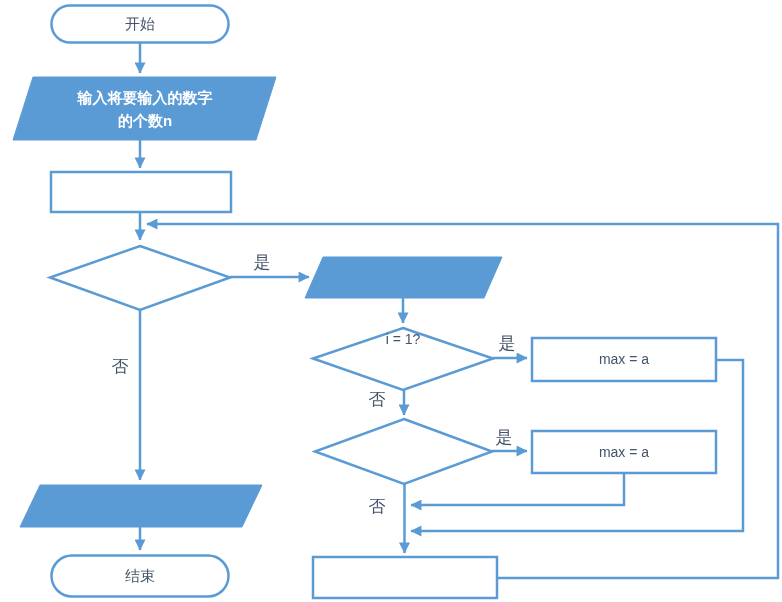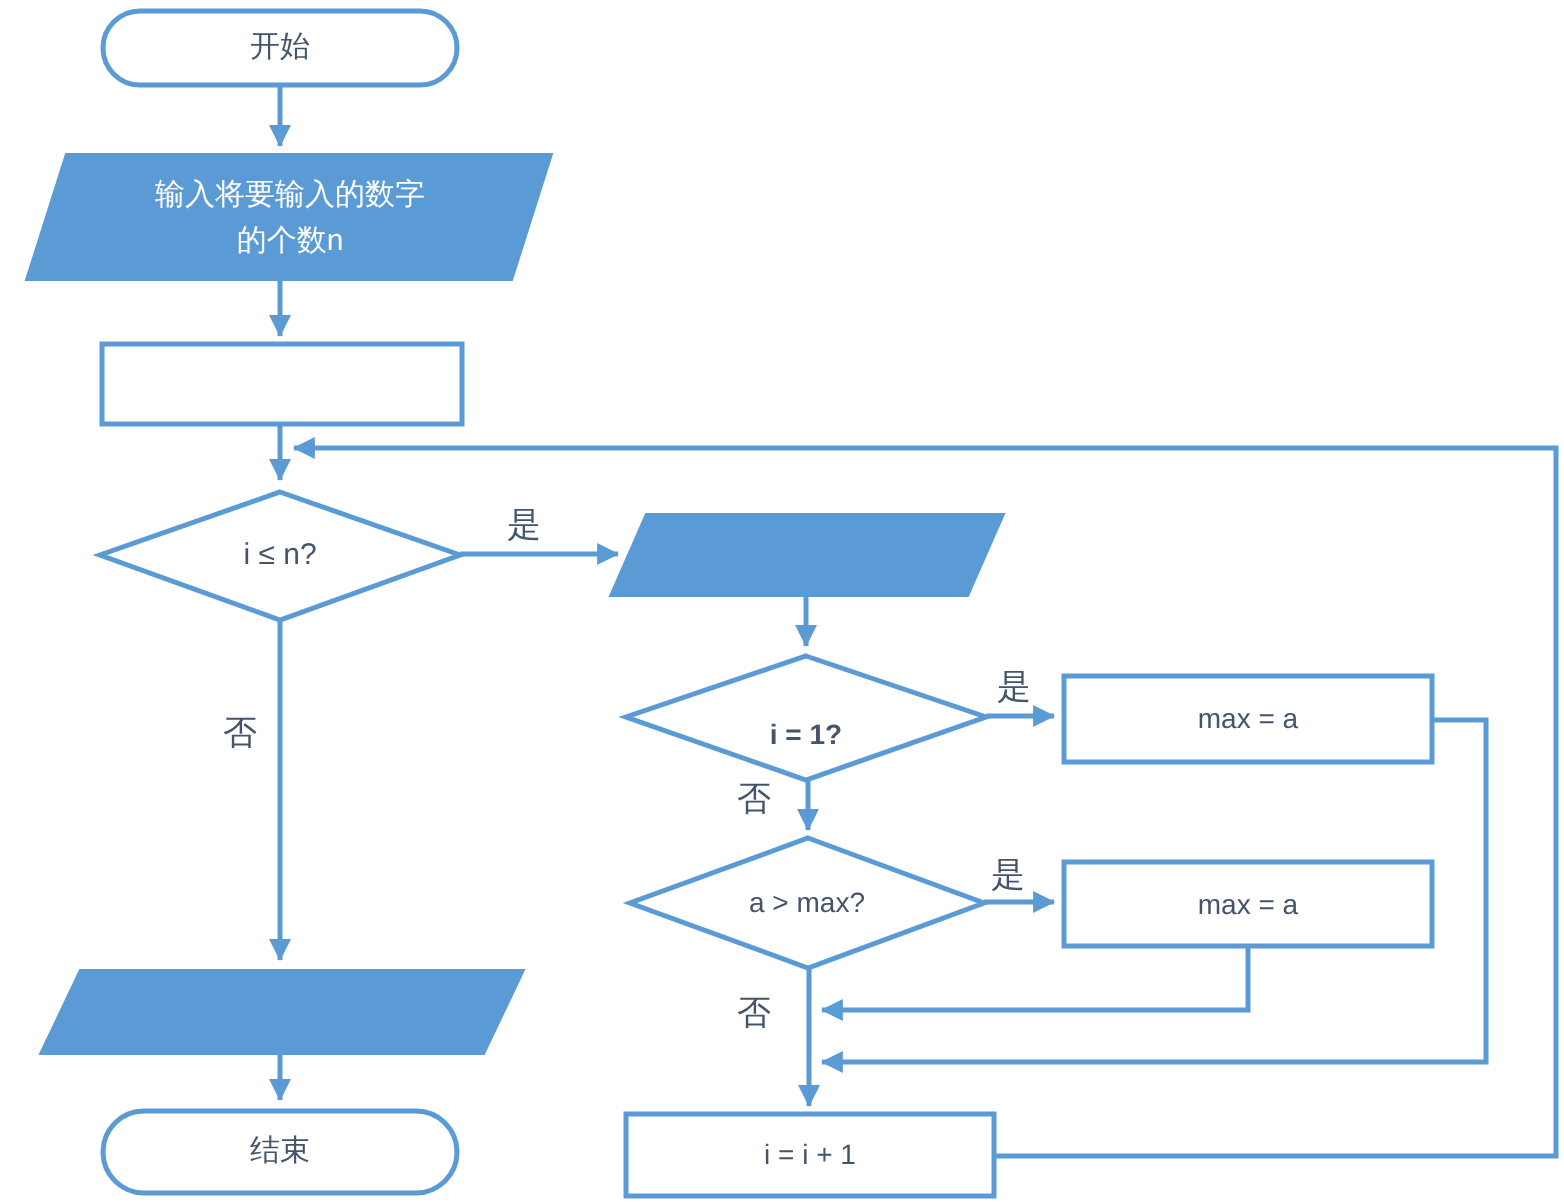--- a/index.html
+++ b/index.html
@@ -18,21 +18,21 @@
     display: flex;
     align-items: center;
     justify-content: center;
     text-align: center;
     color: #44546A;
     font-size: 14px;
     line-height: 1.5;
     pointer-events: none;
   }
   .label.cn { font-size: 15px; }
-  .label.light { color: #ffffff; font-weight: normal; }
+  .label.light { color: #ffffff; font-weight: bold; }
   .label.edge { font-size: 17px; }
   .label.wrap { line-height: 1.55; }
 </style>
 </head>
 <body>
 
 <div class="canvas">
 
   <svg width="782" height="602" viewBox="0 0 782 602">
     <defs>
@@ -72,32 +72,29 @@
       <polygon points="40,485 262,485 242,527 20,527" fill="#5B9BD5" stroke="#5B9BD5" stroke-width="1"></polygon>
       <rect x="51.5" y="555.5" width="177" height="41" rx="20.5" fill="#ffffff" stroke="#5B9BD5"></rect>
     </g>
   </svg>
 
   <div class="label cn" style="left:50px; top:4px; width:180px; height:40px;">开始</div>
 
   <div class="label cn light wrap" style="left:77px; top:80px; width:136px; height:58px;">输入将要输入的数字的个数n</div>
 
 
-  <div class="label cn" style="left:50px; top:246px; width:180px; height:64px;">i ≤ n?</div>
 
 
-  <div class="label" style="left:313px; top:336px; width:180px; height:62px;font-weight:bold;">i = 1?</div>
+  <div class="label" style="left:313px; top:308px; width:180px; height:62px;">i = 1?</div>
 
   <div class="label" style="left:532px; top:338px; width:184px; height:43px;">max = a</div>
 
-  <div class="label" style="left:315px; top:419px; width:177px; height:65px;">a &gt; max?</div>
 
   <div class="label" style="left:532px; top:431px; width:184px; height:42px;">max = a</div>
 
-  <div class="label" style="left:313px; top:557px; width:184px; height:41px;">i = i + 1</div>
 
 
   <div class="label cn" style="left:50px; top:555px; width:180px; height:42px;text-align:center;">结束</div>
 
   <div class="label edge" style="left:248px; top:250px; width:28px; height:26px;">是</div>
 
   <div class="label edge" style="left:106px; top:354px; width:28px; height:26px;">否</div>
 
   <div class="label edge" style="left:493px; top:331px; width:28px; height:26px;">是</div>
 

